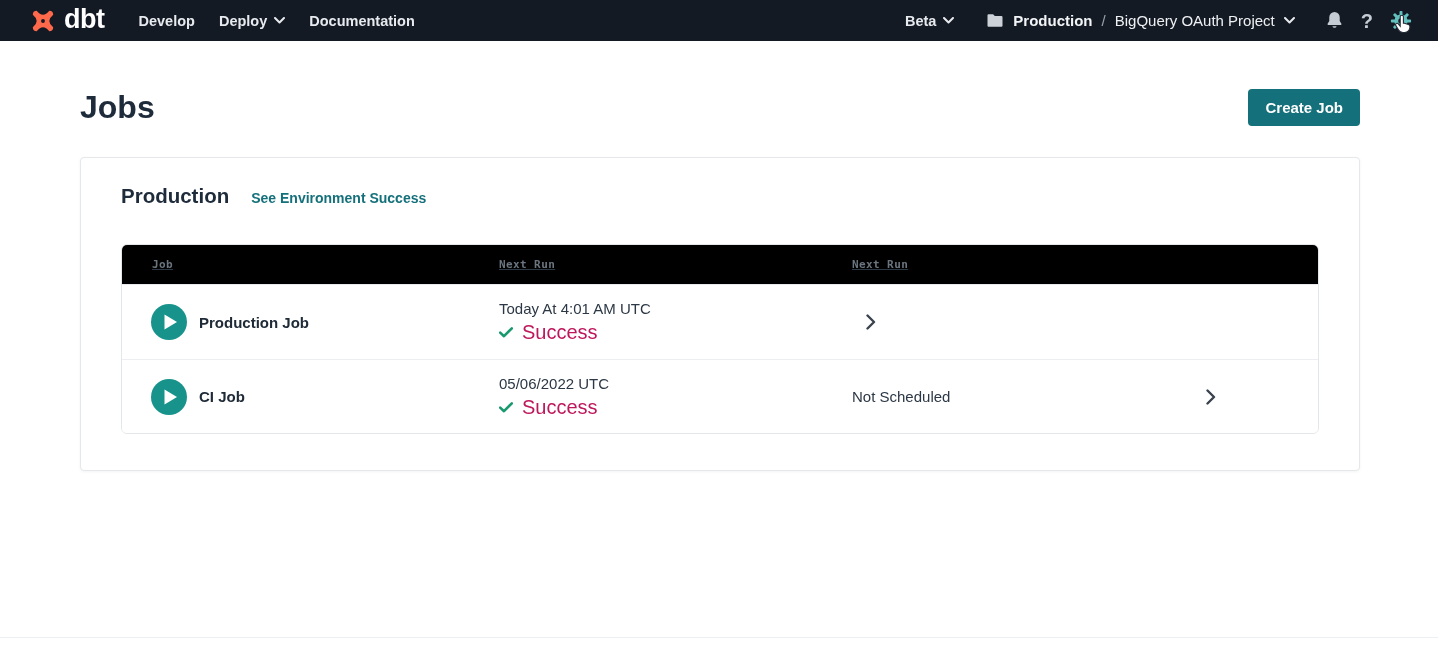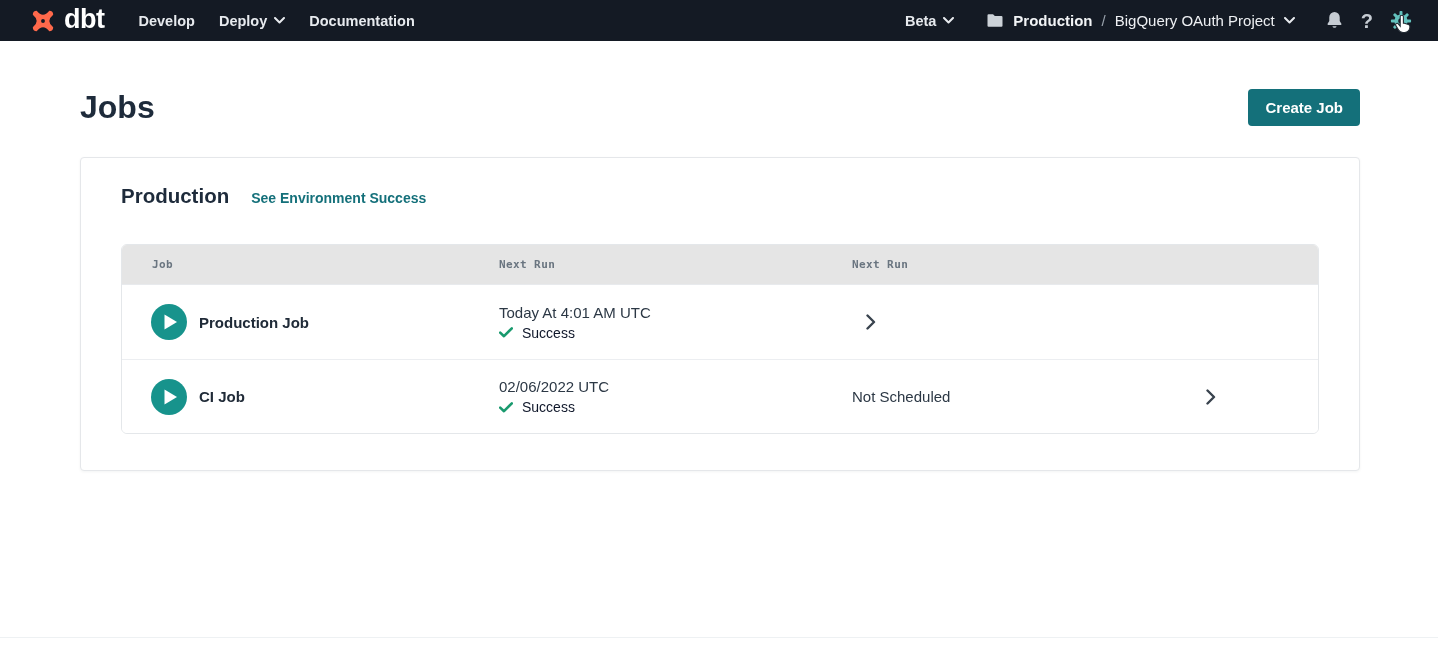--- a/index.html
+++ b/index.html
@@ -66,38 +66,38 @@
     padding: 26px 40px 36px 40px;
   }
   .env-head { display: flex; align-items: baseline; gap: 22px; height: 28px; margin-bottom: 32px; }
   .env-title { font-size: 20.5px; font-weight: 700; color: #1e2b3b; }
   .env-link { font-size: 14px; font-weight: 700; color: #14707a; text-decoration: none; cursor: pointer; }
 
   
   .jobs-table { border: 1px solid #e4e7ea; border-radius: 6px; overflow: hidden; }
   .tgrid { display: grid; grid-template-columns: 377px 353px 340px 1fr; align-items: center; }
   .thead {
-    height: 40px; background: #e5e5e5; border-bottom: 1px solid #e8eaed;
+    height: 40px; background: #000000; border-bottom: 1px solid #e8eaed; text-decoration: underline;
   }
   .th {
     font-family: "DejaVu Sans Mono", monospace;
     font-size: 11px; font-weight: 700; color: #6a7580; letter-spacing: 0.4px;
   }
   .th.first { padding-left: 30px; }
   .trow { height: 74px; cursor: pointer; background: #ffffff; }
   .trow + .trow { border-top: 1px solid #eceef1; }
   .cell-job { display: flex; align-items: center; gap: 12px; padding-left: 29px; }
   .job-name { font-size: 15px; font-weight: 700; color: #202b38; }
   .cell-stack { display: flex; flex-direction: column; justify-content: center; gap: 4px; }
   .cell-line { font-size: 15px; color: #2c3845; line-height: 17px; }
   .cell-line:empty { display: none; }
   .cell-sub { font-size: 15px; color: #49545f; line-height: 17px; }
   .cell-sub:empty { display: none; }
   .status-line { display: flex; align-items: center; gap: 9px; }
-  .status-text { font-size: 14px; color: #0f172a; }
+  .status-text { font-size: 20px; color: #be185d; }
   .cell-chevron { padding-left: 14px; display: flex; align-items: center; }
   .play-btn { width: 36px; height: 36px; flex: 0 0 36px; display: block; }
 
   .bottom-line {
     position: absolute; left: 0; right: 0; bottom: 8px;
     border-top: 1px solid #eef1f3;
   }
   .cursor-hand { position: absolute; left: 1394px; top: 15px; z-index: 20; pointer-events: none; }
 </style>
 </head>
@@ -246,21 +246,21 @@
         <div class="cell-job">
           <span style="display:flex;">
             <svg class="play-btn" viewBox="0 0 36 36">
               <circle cx="18" cy="18" r="18" fill="#17938c"></circle>
               <polygon points="13.5,10.5 13.5,25.5 26,18" fill="#ffffff"></polygon>
             </svg>
           </span>
           <span class="job-name">CI Job</span>
         </div>
         <div class="cell-stack">
-          <span class="cell-line">02/06/2022 UTC</span>
+          <span class="cell-line">05/06/2022 UTC</span>
           <span class="status-line">
             <span style="display:flex;">
               <svg width="14" height="11" viewBox="0 0 14 11">
                   <polyline points="1.2,5.6 5,9.2 12.8,1.4" fill="none" stroke="#199a6e" stroke-width="2.6" stroke-linecap="round" stroke-linejoin="round"></polyline>
                 </svg>
             </span>
             <span class="status-text">Success</span>
           </span>
         </div>
         <div class="cell-stack">

